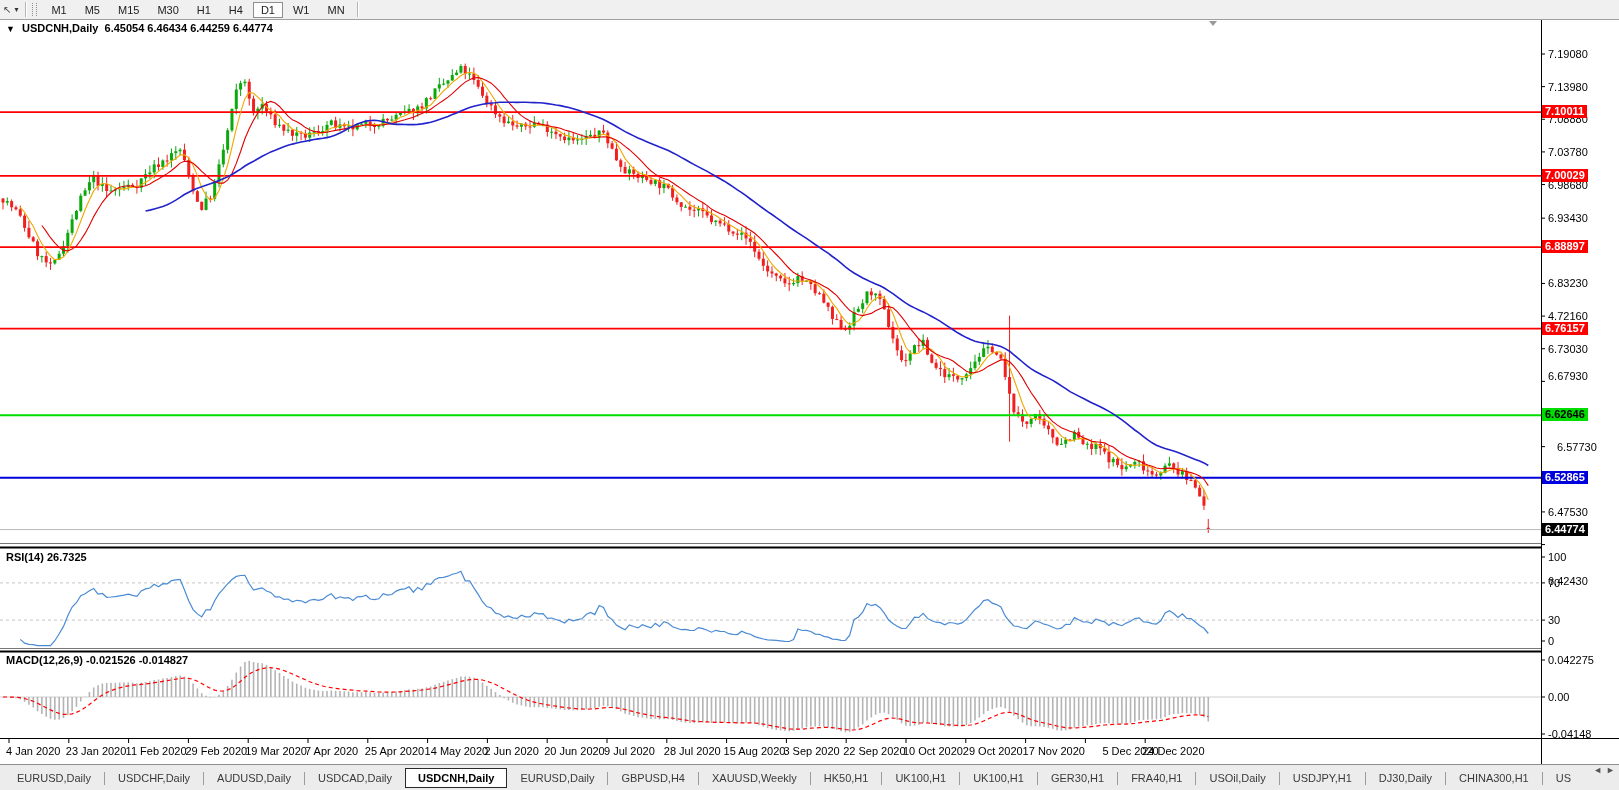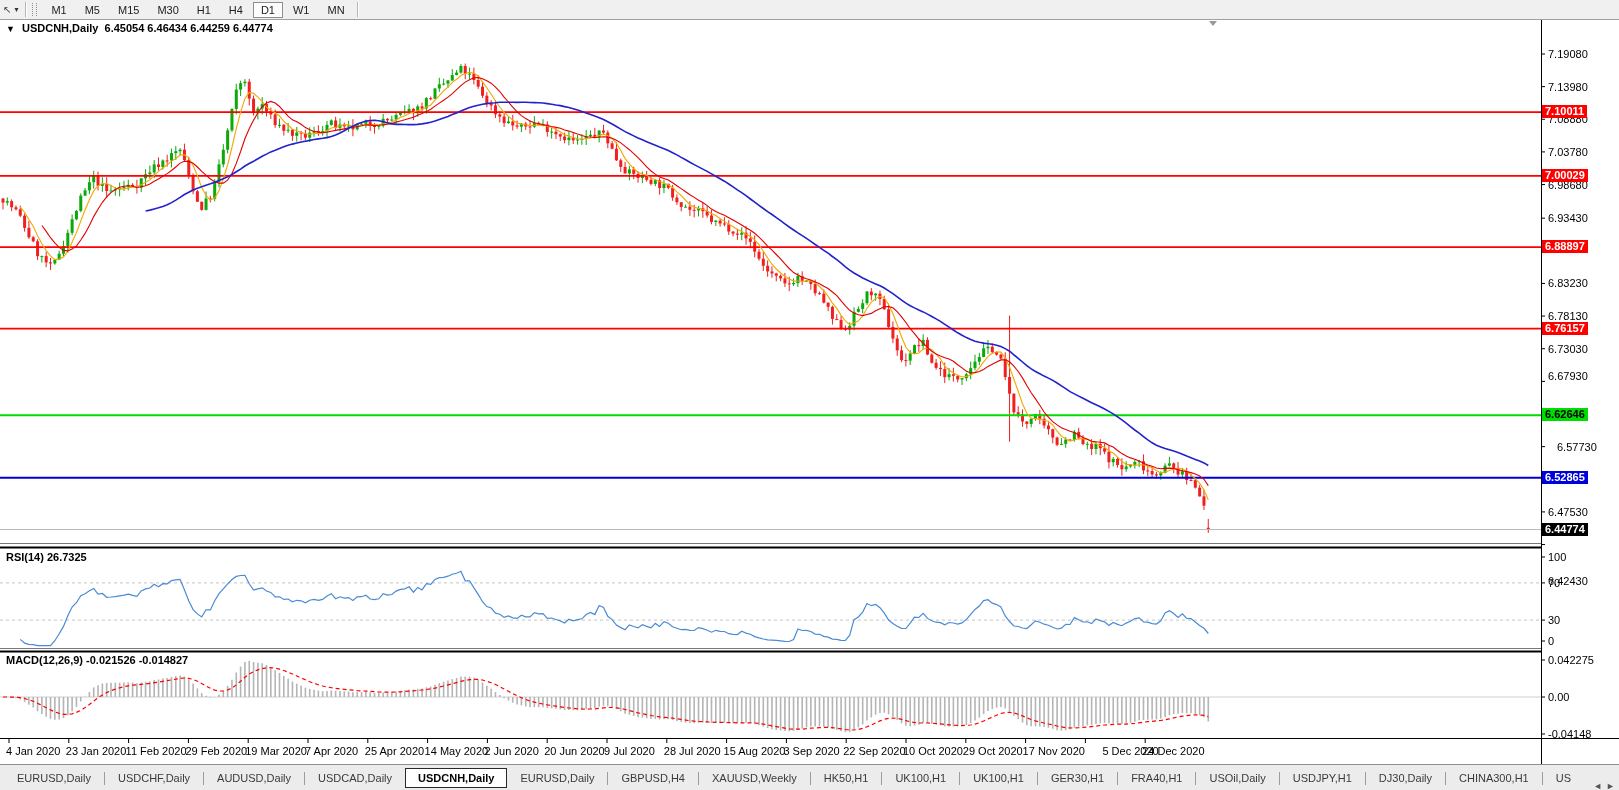--- a/index.html
+++ b/index.html
@@ -18,21 +18,21 @@
   
   .ov{position:absolute;z-index:3;white-space:nowrap;}
   .chart-title{left:6px;top:22px;font-size:11px;font-weight:700;color:#000;}
   .chart-title .tc{font-size:9px;margin-right:4px;}
   .axis-tick{left:1548px;font-size:11px;color:#000;}
   .axis-badge{left:1542px;font-size:11px;font-weight:700;padding:0 3px;line-height:13px;}
   .ind-label{font-size:11px;font-weight:700;color:#000;}
   .date-label{top:745px;font-size:11px;color:#000;}
   
   .tabbar{position:absolute;left:0;top:764px;width:1619px;height:26px;background:#ececec;
-          border-top:1px solid #8e8e8e;display:flex;align-items:flex-end;z-index:5;overflow:hidden;}
+          border-top:1px solid #8e8e8e;display:flex;align-items:flex-start;z-index:5;overflow:hidden;}
   .tabs{display:flex;align-items:center;flex:1 1 auto;overflow:hidden;height:100%;padding-left:4px;}
   .tab{padding:4px 13px;font-size:11px;color:#3a3a3a;white-space:nowrap;}
   .tab.active{background:#fff;border:1px solid #2a2a2a;color:#000;font-weight:700;padding:3px 12px;}
   .tabsep{width:1px;height:13px;background:#9c9c9c;}
   .tab-arrows{flex:0 0 auto;display:flex;align-items:center;gap:4px;padding:0 4px;color:#555;font-size:9px;}
 </style>
 </head>
 <body>
 
 <div class="root">
@@ -975,21 +975,21 @@
   <div class="ov ind-label" style="left:6px;top:654px;">MACD(12,26,9) -0.021526 -0.014827</div>
 
   <div id="overlay">
       <div class="ov axis-tick" style="top: 48px;">7.19080</div>
       <div class="ov axis-tick" style="top: 80.64px;">7.13980</div>
       <div class="ov axis-tick" style="top: 113.28px;">7.08880</div>
       <div class="ov axis-tick" style="top: 145.92px;">7.03780</div>
       <div class="ov axis-tick" style="top: 178.56px;">6.98680</div>
       <div class="ov axis-tick" style="top: 212.16px;">6.93430</div>
       <div class="ov axis-tick" style="top: 277.44px;">6.83230</div>
-      <div class="ov axis-tick" style="top: 310.08px;">6.78130</div>
+      <div class="ov axis-tick" style="top: 310.08px;">4.72160</div>
       <div class="ov axis-tick" style="top: 342.72px;">6.73030</div>
       <div class="ov axis-tick" style="top: 370px; text-align: center;">6.67930</div>
       <div class="ov axis-tick" style="top: 440.64px; padding-left: 9px;">6.57730</div>
       <div class="ov axis-tick" style="top: 505.92px;">6.47530</div>
       <div class="ov axis-tick" style="top: 535px; margin-top: 40px;">6.42430</div>
       <div class="ov axis-badge" style="top: 105.042px; background: rgb(255, 0, 0); color: rgb(255, 255, 255);">7.10011</div>
       <div class="ov axis-badge" style="top: 168.926px; background: rgb(255, 0, 0); color: rgb(255, 255, 255);">7.00029</div>
       <div class="ov axis-badge" style="top: 240.171px; background: rgb(255, 0, 0); color: rgb(255, 255, 255);">6.88897</div>
       <div class="ov axis-badge" style="top: 321.707px; background: rgb(255, 0, 0); color: rgb(255, 255, 255);">6.76157</div>
       <div class="ov axis-badge" style="top: 408.178px; background: rgb(0, 221, 0); color: rgb(0, 0, 0);">6.62646</div>

